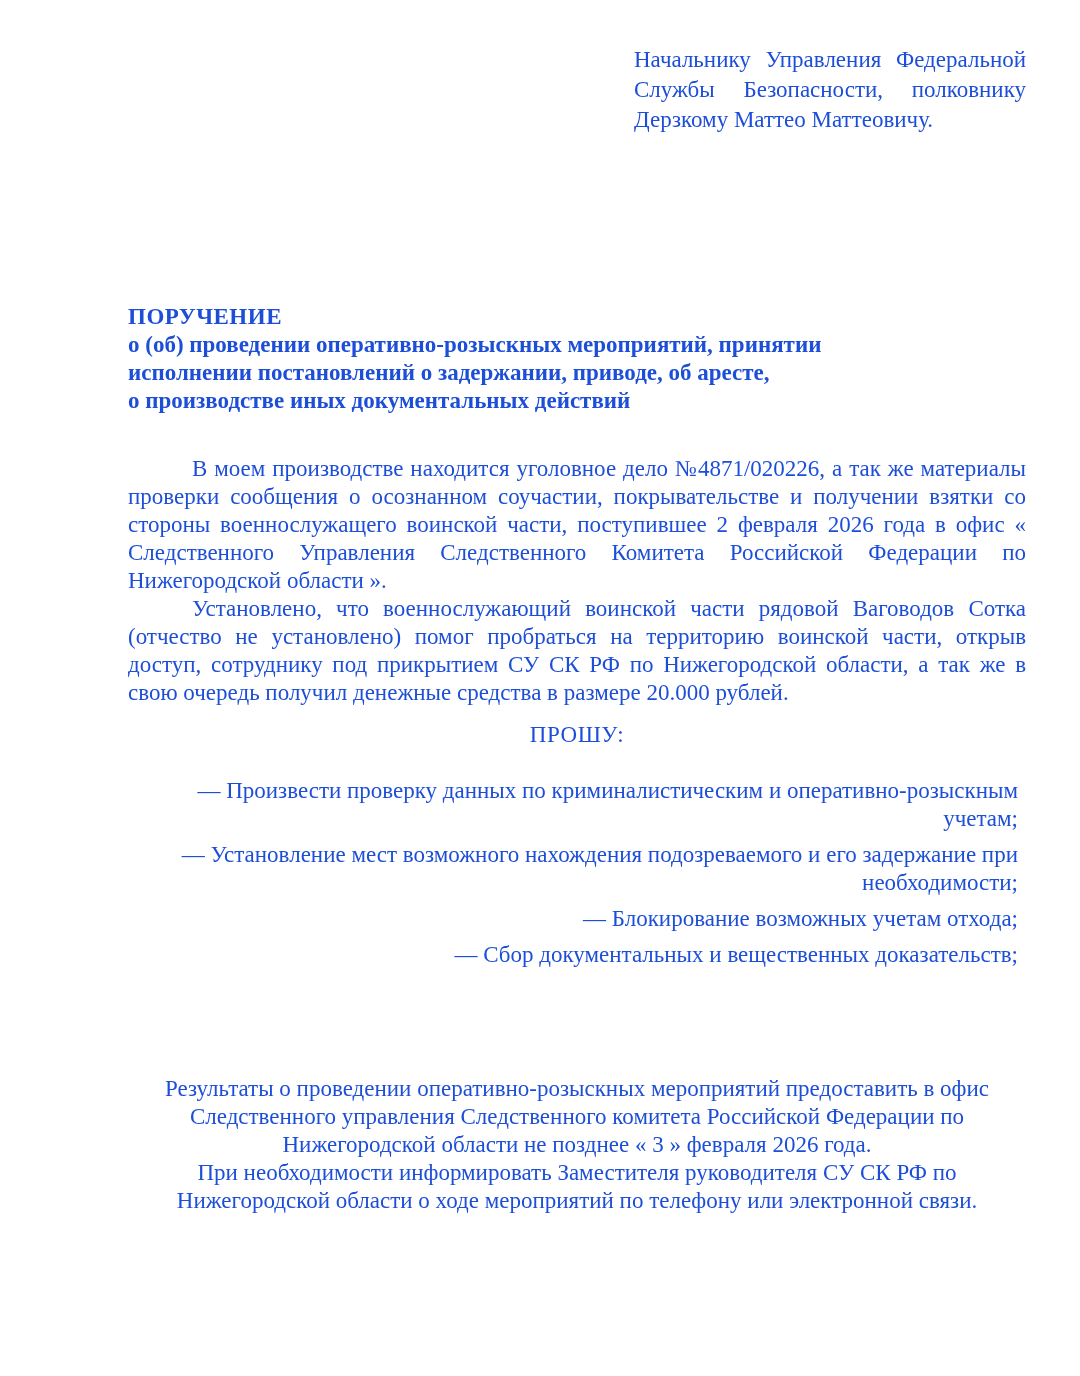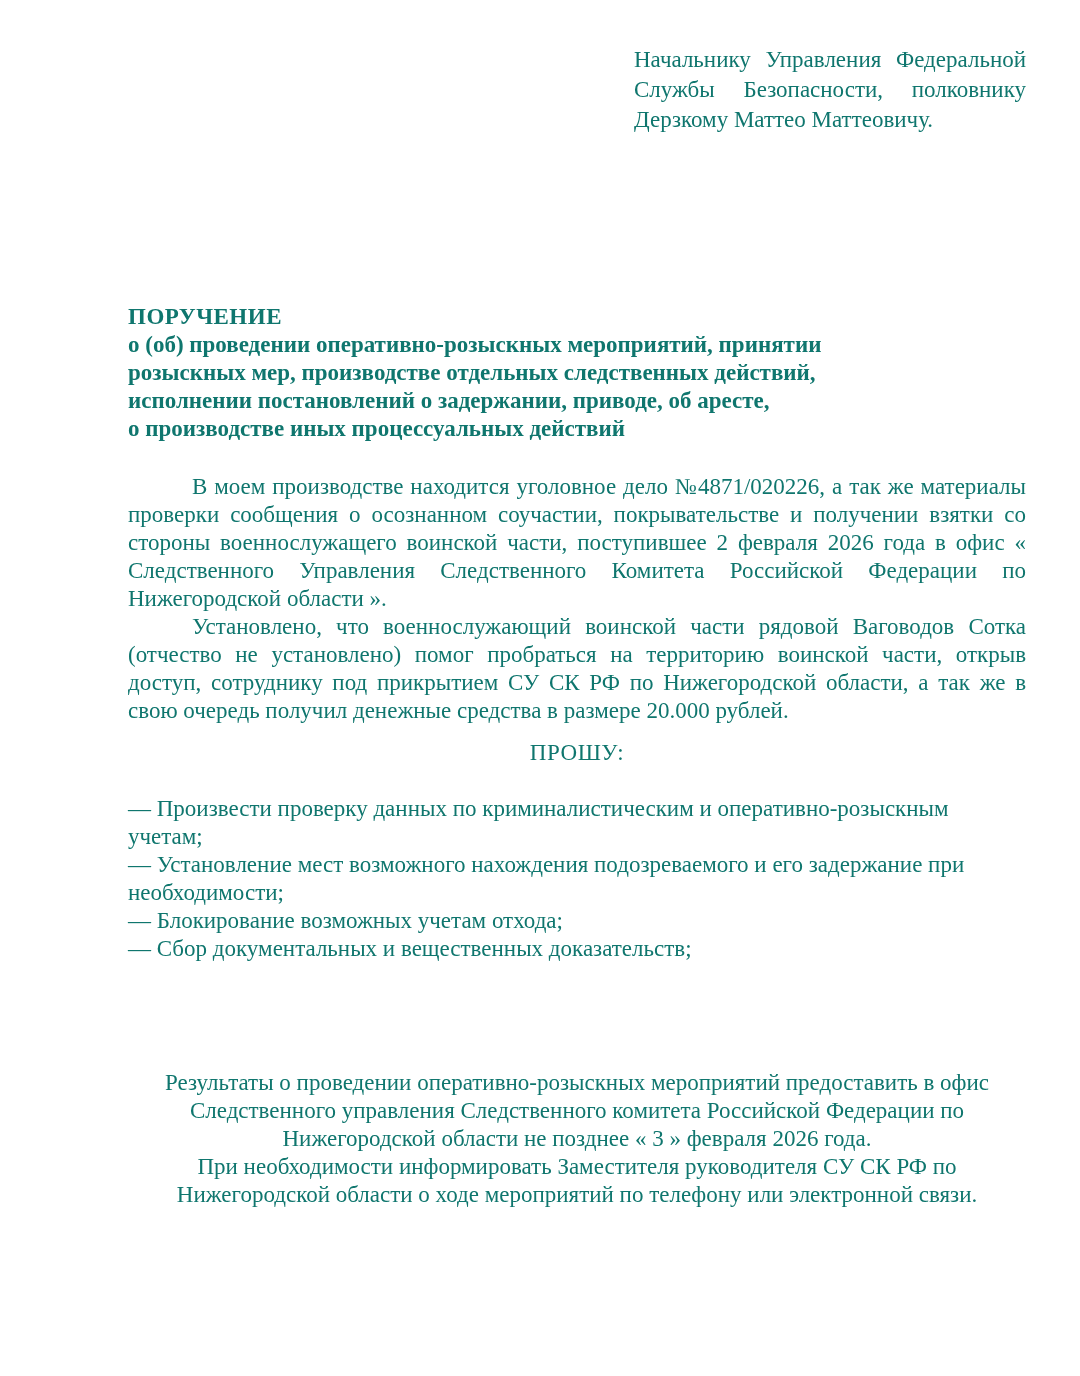--- a/index.html
+++ b/index.html
@@ -7,21 +7,21 @@
     padding: 0;
     background: #ffffff;
   }
   .page {
     position: relative;
     width: 1080px;
     height: 1376px;
     box-sizing: border-box;
     padding: 45px 54px 40px 128px;
     background: #ffffff;
-    color: #0f766e;
+    color: #1d4ed8;
     font-family: "Liberation Serif", "DejaVu Serif", serif;
     font-size: 23px;
     line-height: 28px;
     overflow: hidden;
   }
   .addressee {
     width: 392px;
     margin-left: auto;
     text-align: justify;
     line-height: 30px;
@@ -35,34 +35,34 @@
   }
   .subtitle-line {
     
   }
   .par {
     margin: 0;
     text-align: justify;
     text-indent: 64px;
   }
   .par-first {
-    margin-top: 30px;
+    margin-top: 40px;
   }
   .request-heading {
     margin-top: 14px;
     text-align: center;
     font-weight: normal;
     letter-spacing: 0.5px;
   }
   .request-list {
     margin-top: 28px;
   }
   .request-list p {
-    margin: 0;
-    text-align: left;
+    margin: 8px;
+    text-align: right;
     text-indent: 0;
   }
   .closing-block {
     margin-top: 106px;
   }
   .closing-block p {
     margin: 0;
     text-align: center;
     text-indent: 0;
   }
@@ -75,23 +75,22 @@
 </head>
 <body>
 
 <div class="page">
 
   <div class="addressee">Начальнику Управления Федеральной Службы Безопасности, полковнику Дерзкому Маттео Маттеовичу.</div>
 
   <div class="title-block">
     <div class="doc-title">ПОРУЧЕНИЕ</div>
     <div class="subtitle-line">о (об) проведении оперативно-розыскных мероприятий, принятии</div>
-    <div class="subtitle-line">розыскных мер, производстве отдельных следственных действий,</div>
     <div class="subtitle-line">исполнении постановлений о задержании, приводе, об аресте,</div>
-    <div class="subtitle-line">о производстве иных процессуальных действий</div>
+    <div class="subtitle-line">о производстве иных документальных действий</div>
   </div>
 
   <p class="par par-first">В моем производстве находится уголовное дело №4871/020226, а так же материалы проверки сообщения о осознанном соучастии, покрывательстве и получении взятки со стороны военнослужащего воинской части, поступившее 2 февраля 2026 года в офис « Следственного Управления Следственного Комитета Российской Федерации по Нижегородской области ».</p>
 
   <p class="par">Установлено, что военнослужающий воинской части рядовой Ваговодов Сотка (отчество не установлено) помог пробраться на территорию воинской части, открыв доступ, сотруднику под прикрытием СУ СК РФ по Нижегородской области, а так же в свою очередь получил денежные средства в размере 20.000 рублей.</p>
 
 
   <div class="request-heading">ПРОШУ:</div>
 
   <div class="request-list">

